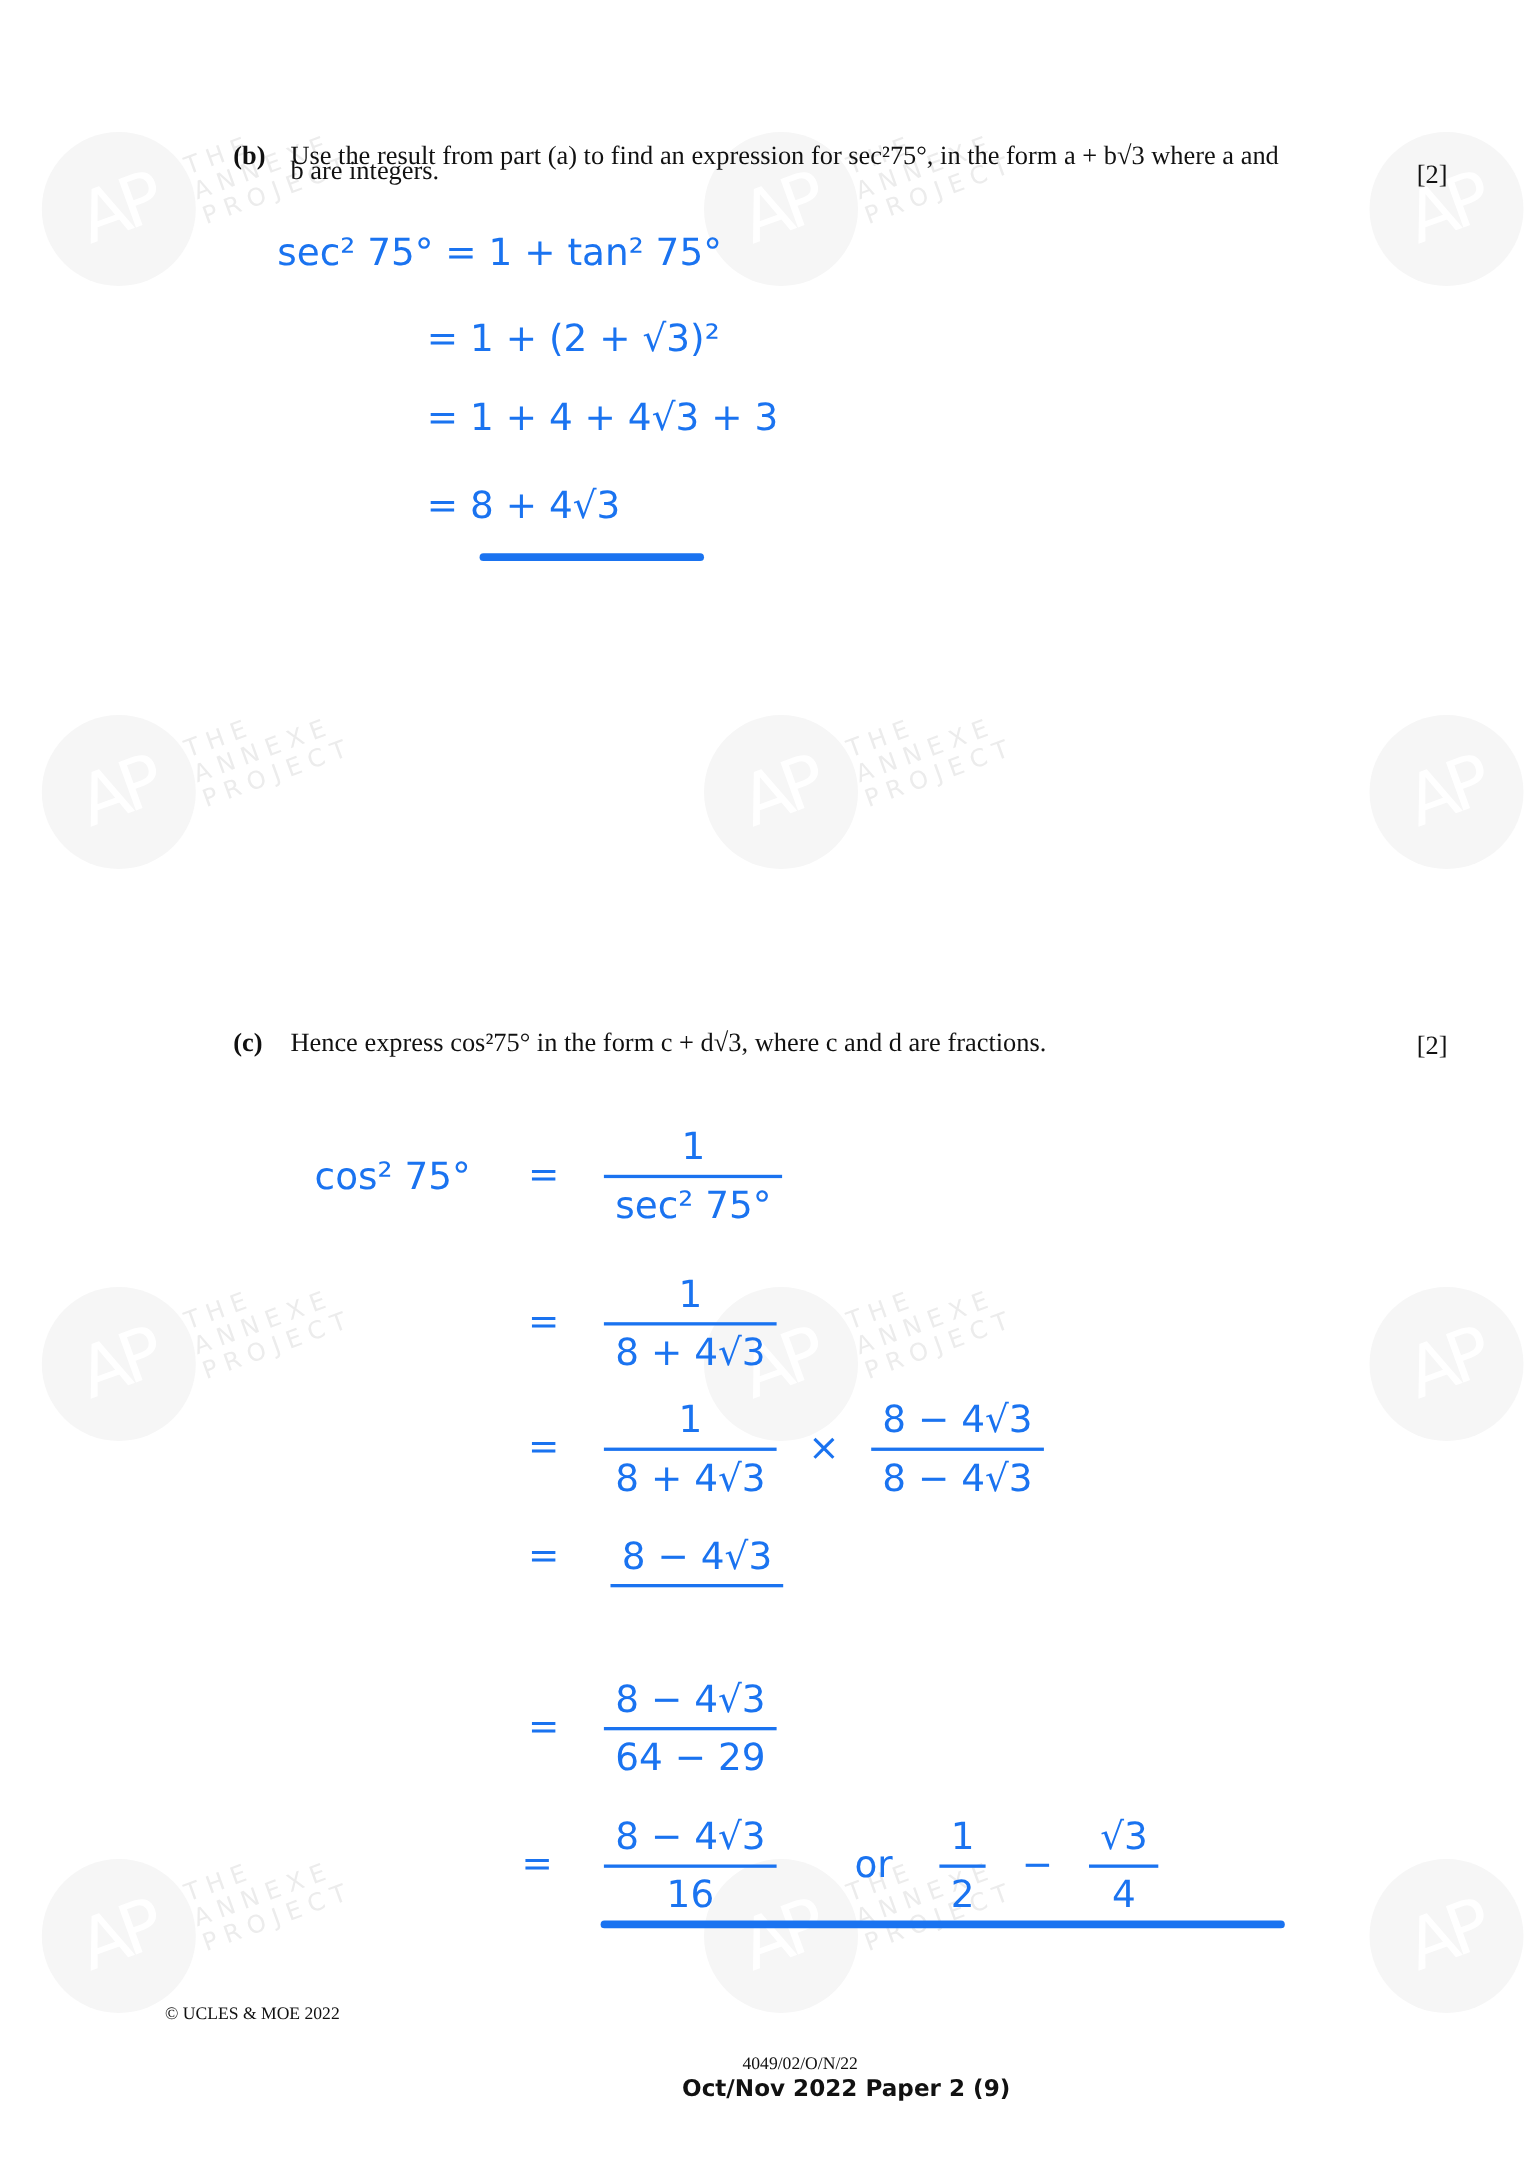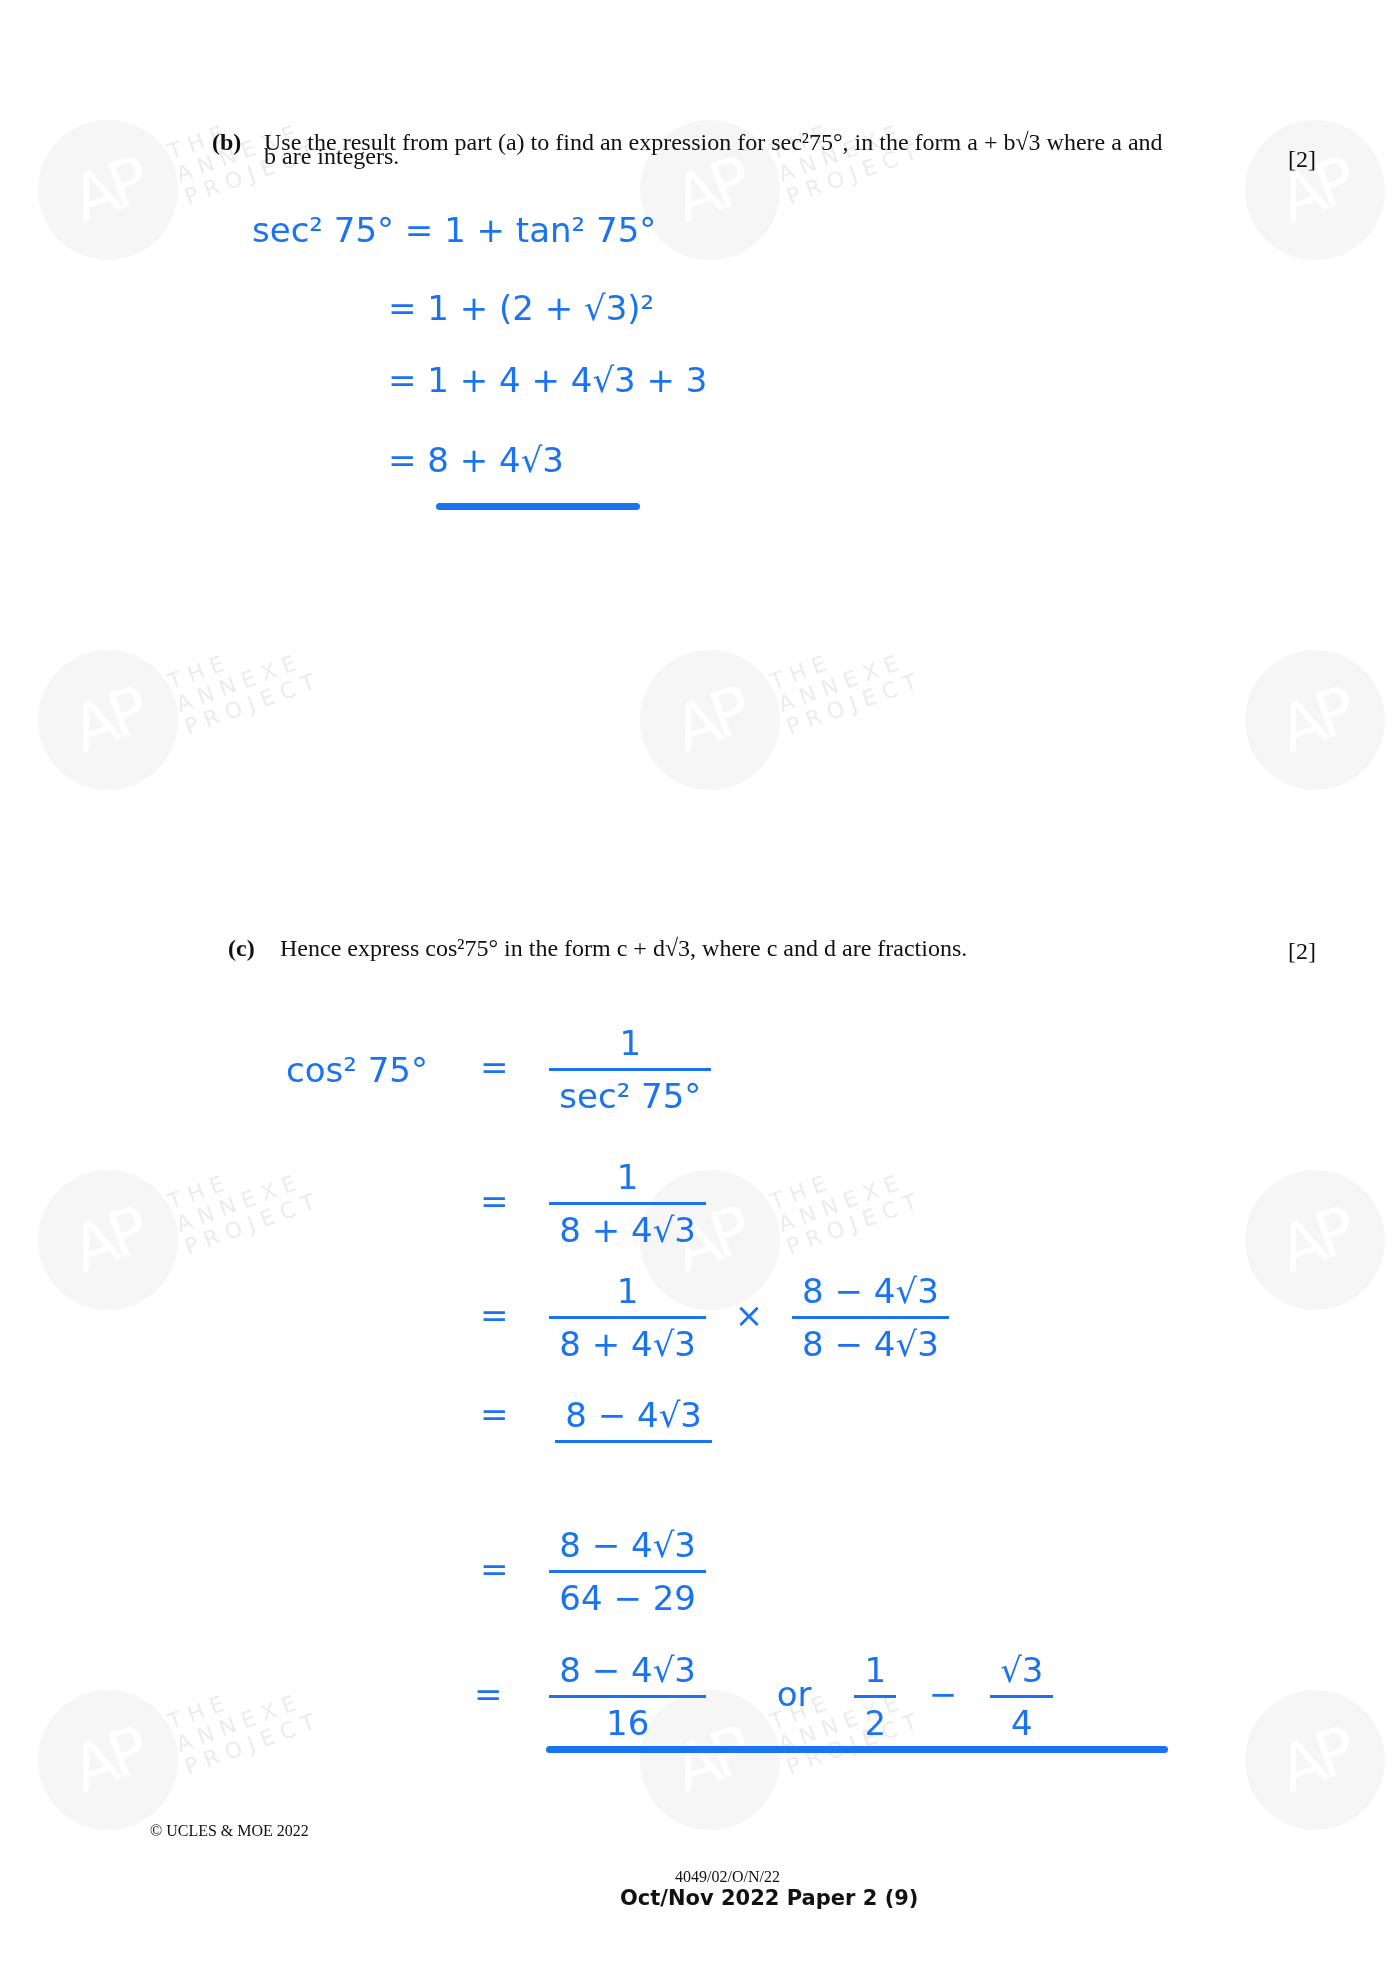--- a/index.html
+++ b/index.html
@@ -102,21 +102,21 @@
 </div>
 <div class="q" style="left:264px;top:142px;">b are integers.</div>
 <div class="marks" style="left:1288px;top:146px;">[2]</div>
 
 <div class="hw" style="left:252px;top:210px;">sec² 75° = 1 + tan² 75°</div>
 <div class="hw" style="left:388px;top:288px;">= 1 + (2 + √3)²</div>
 <div class="hw" style="left:388px;top:360px;">= 1 + 4 + 4√3 + 3</div>
 <div class="hw" style="left:388px;top:440px;">= 8 + 4√3</div>
 <div class="ul" style="left:436px;top:503px;width:204px;"></div>
 
-<div class="q" style="left:212px;top:934px;margin-left:16px;">
+<div class="q" style="left:212px;top:934px;">
   <span class="lbl">(c)</span><span>Hence express  cos²75°  in the form  c + d√3, where c and d are fractions.</span>
 </div>
 <div class="marks" style="left:1288px;top:938px;">[2]</div>
 
 <div class="hw" style="left:286px;top:1050px;">cos² 75°</div>
 <div class="hw" style="left:480px;top:1018px;">
   <span>=</span>
   <span class="frac" style="margin-left:30px;">
     <span class="num">1</span>
     <span class="bar"></span>

